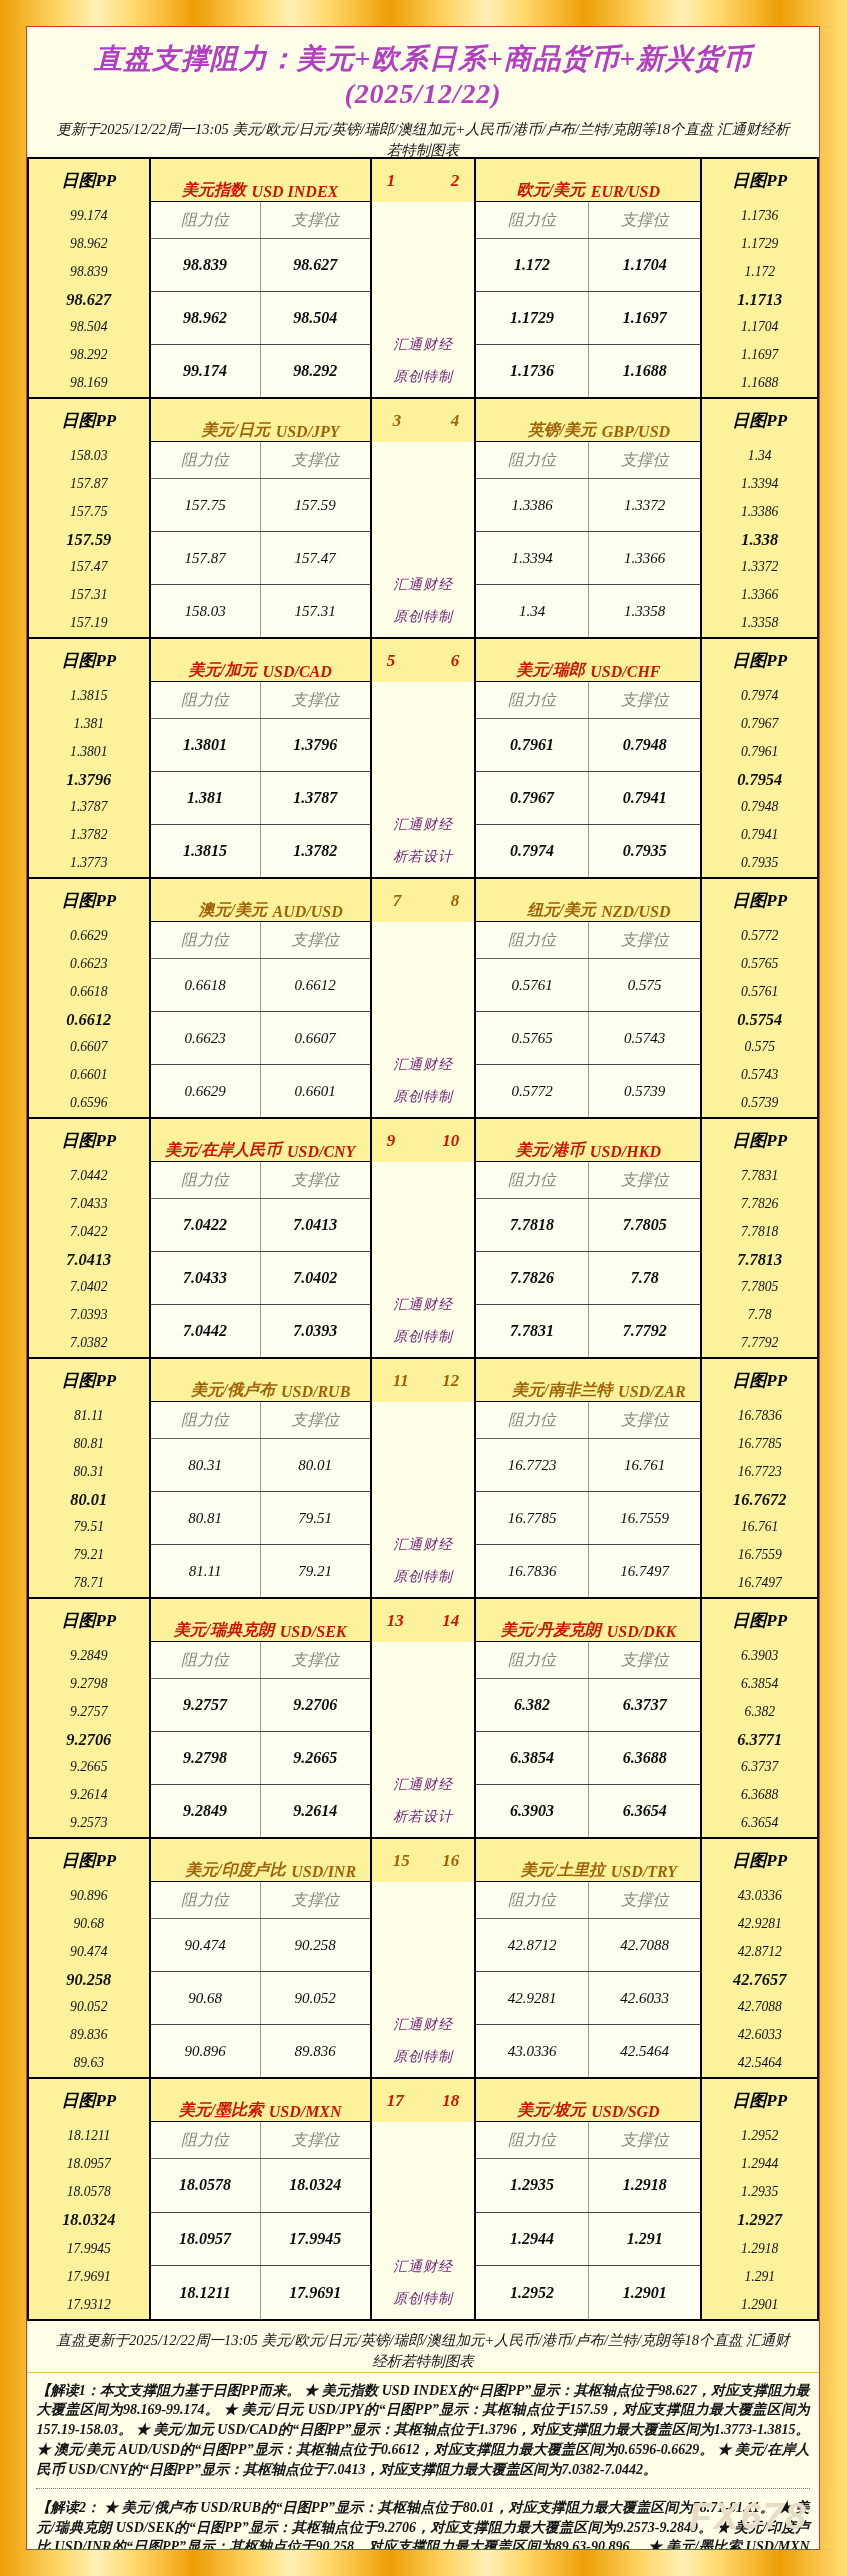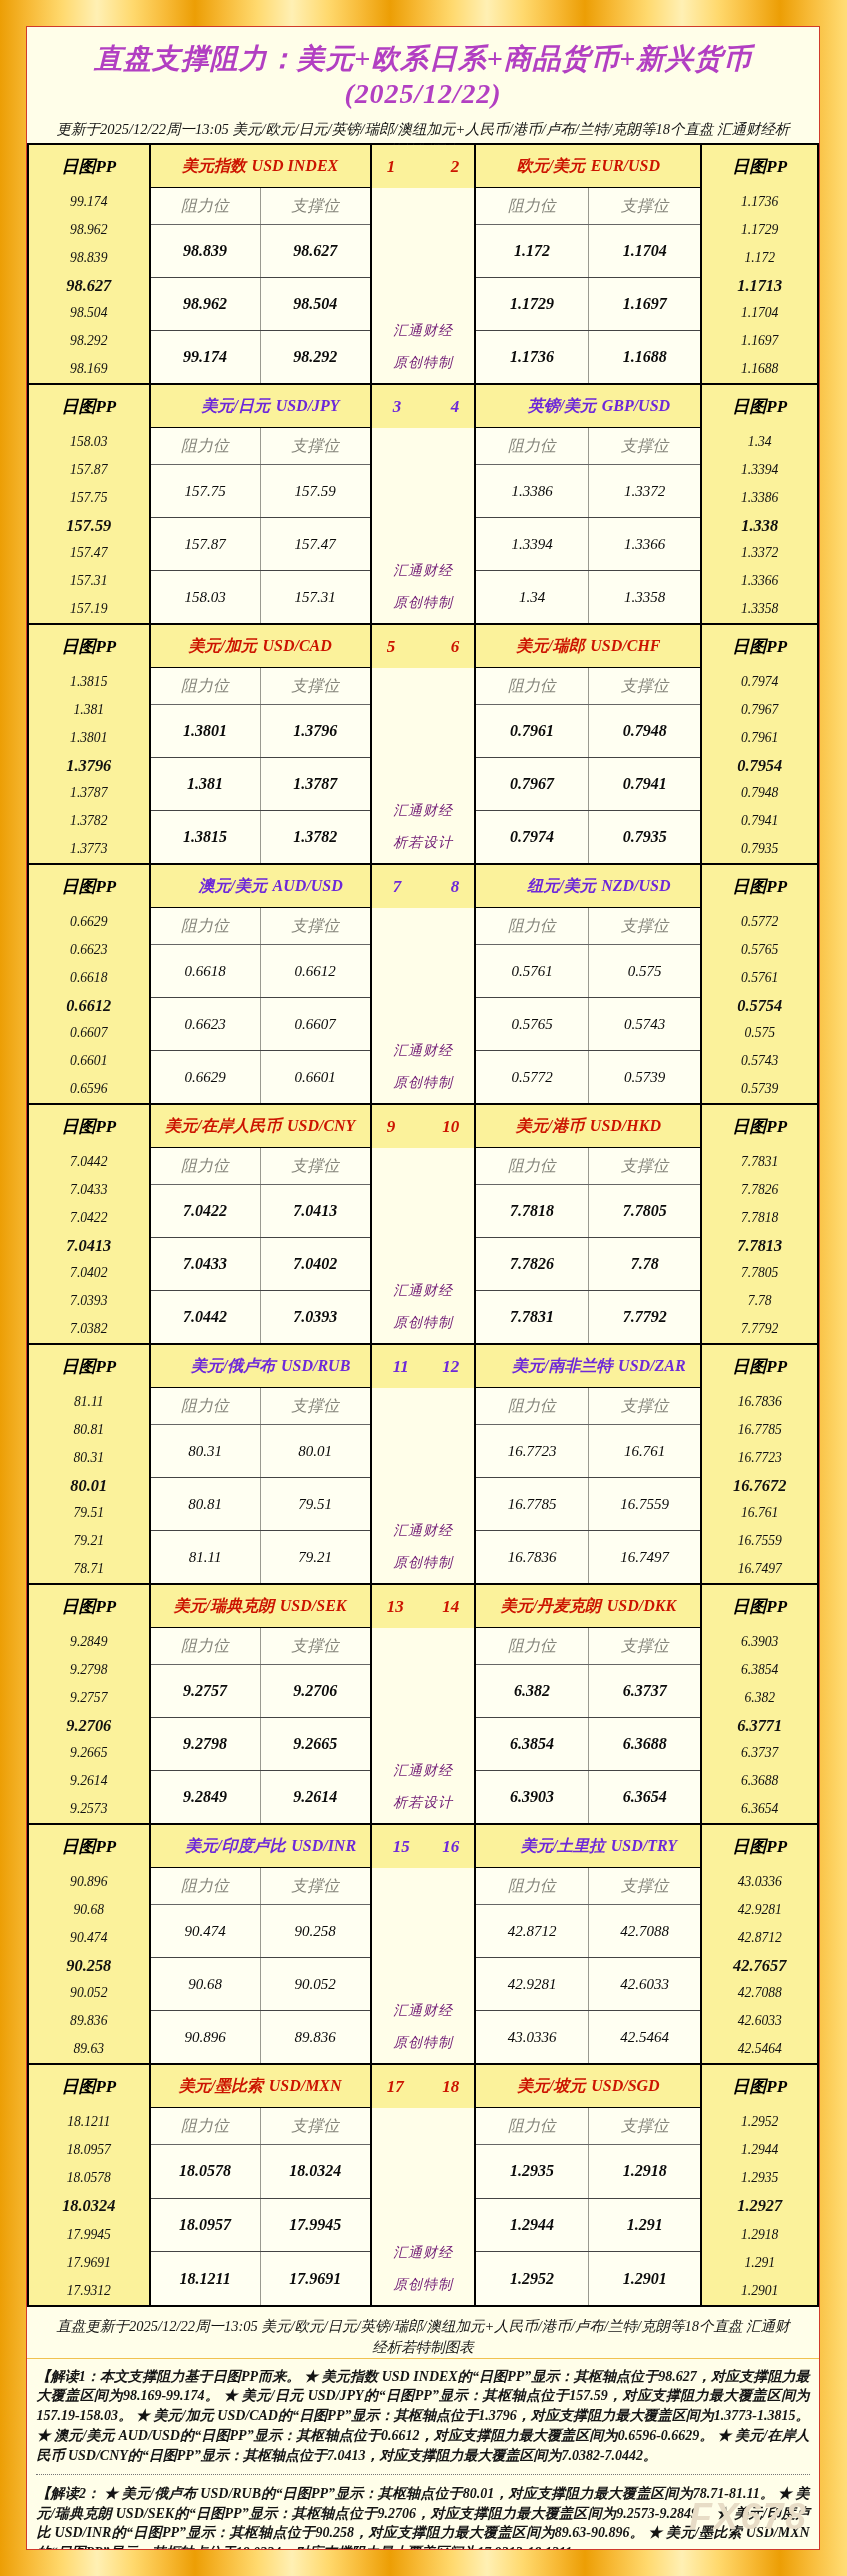--- a/index.html
+++ b/index.html
@@ -21,21 +21,21 @@
   .titlebox{height:116px;box-sizing:border-box;padding-top:13px;}
   .title{
     text-align:center;font-size:28px;font-weight:bold;color:#B23FC2;
     letter-spacing:0.9px;
   }
   .subtitle{
     margin-top:9.4px;padding:0 24px;text-align:center;
     font-size:14.5px;color:#141414;line-height:1.4;
   }
   
-  .pptable{border:2.8px solid #000;background:#FFFEE9;}
+  .pptable{border:2.8px solid #000;background:#FFFEE9;margin-top:14px;}
   .band{
     position:relative;display:flex;height:240px;box-sizing:border-box;
     border-bottom:2.8px solid #000;background:#FFFEE9;
   }
   .band:last-child{border-bottom:none;}
   
   .band::before,.band::after{
     content:'';position:absolute;top:-1.9px;width:26px;height:49px;
     background:radial-gradient(ellipse at center,#FFF6C4 0%,#FFDC66 55%,rgba(255,220,102,0) 82%);
     pointer-events:none;
@@ -51,25 +51,25 @@
     height:43px;flex:none;display:flex;align-items:center;justify-content:center;
     font-weight:bold;font-size:17px;color:#000;
   }
   .ppval{flex:1;display:flex;align-items:center;justify-content:center;font-size:13.6px;color:#111;}
   .ppval.pivot{font-size:16.4px;font-weight:bold;}
   .pairtable{box-sizing:border-box;display:flex;flex-direction:column;background:#FFFFF2;}
   .pairtable.lt{width:222px;border-right:2.8px solid #000;}
   .pairtable.rt{width:229px;border-left:2.8px solid #000;border-right:2.8px solid #000;}
   .pairhead{
     height:43px;flex:none;box-sizing:border-box;background:#FBF29B;
-    display:flex;align-items:center;justify-content:center;gap:5.6px;
+    display:flex;align-items:flex-end;justify-content:center;gap:5.6px;
     font-weight:bold;font-size:16px;border-bottom:1.9px solid #000;white-space:nowrap;
   }
   .red .pairhead,.red .numrow{color:#CC1400;}
-  .purple .pairhead,.purple .numrow{color:#6d28d9;padding-left:21px;}
+  .purple .pairhead,.purple .numrow{color:#a16207;padding-left:21px;}
   .lblrow{height:36px;flex:none;display:flex;border-bottom:0.9px solid #666;}
   .lcell{
     flex:1;display:flex;align-items:center;justify-content:center;
     color:#85857B;font-size:16px;border-right:0.9px solid #9a9a90;
   }
   .lcell.r{border-right:none;}
   .valrow{flex:1;display:flex;border-bottom:0.9px solid #444;}
   .valrow:last-child{border-bottom:none;}
   .vcell{
     flex:1;display:flex;align-items:center;justify-content:center;

